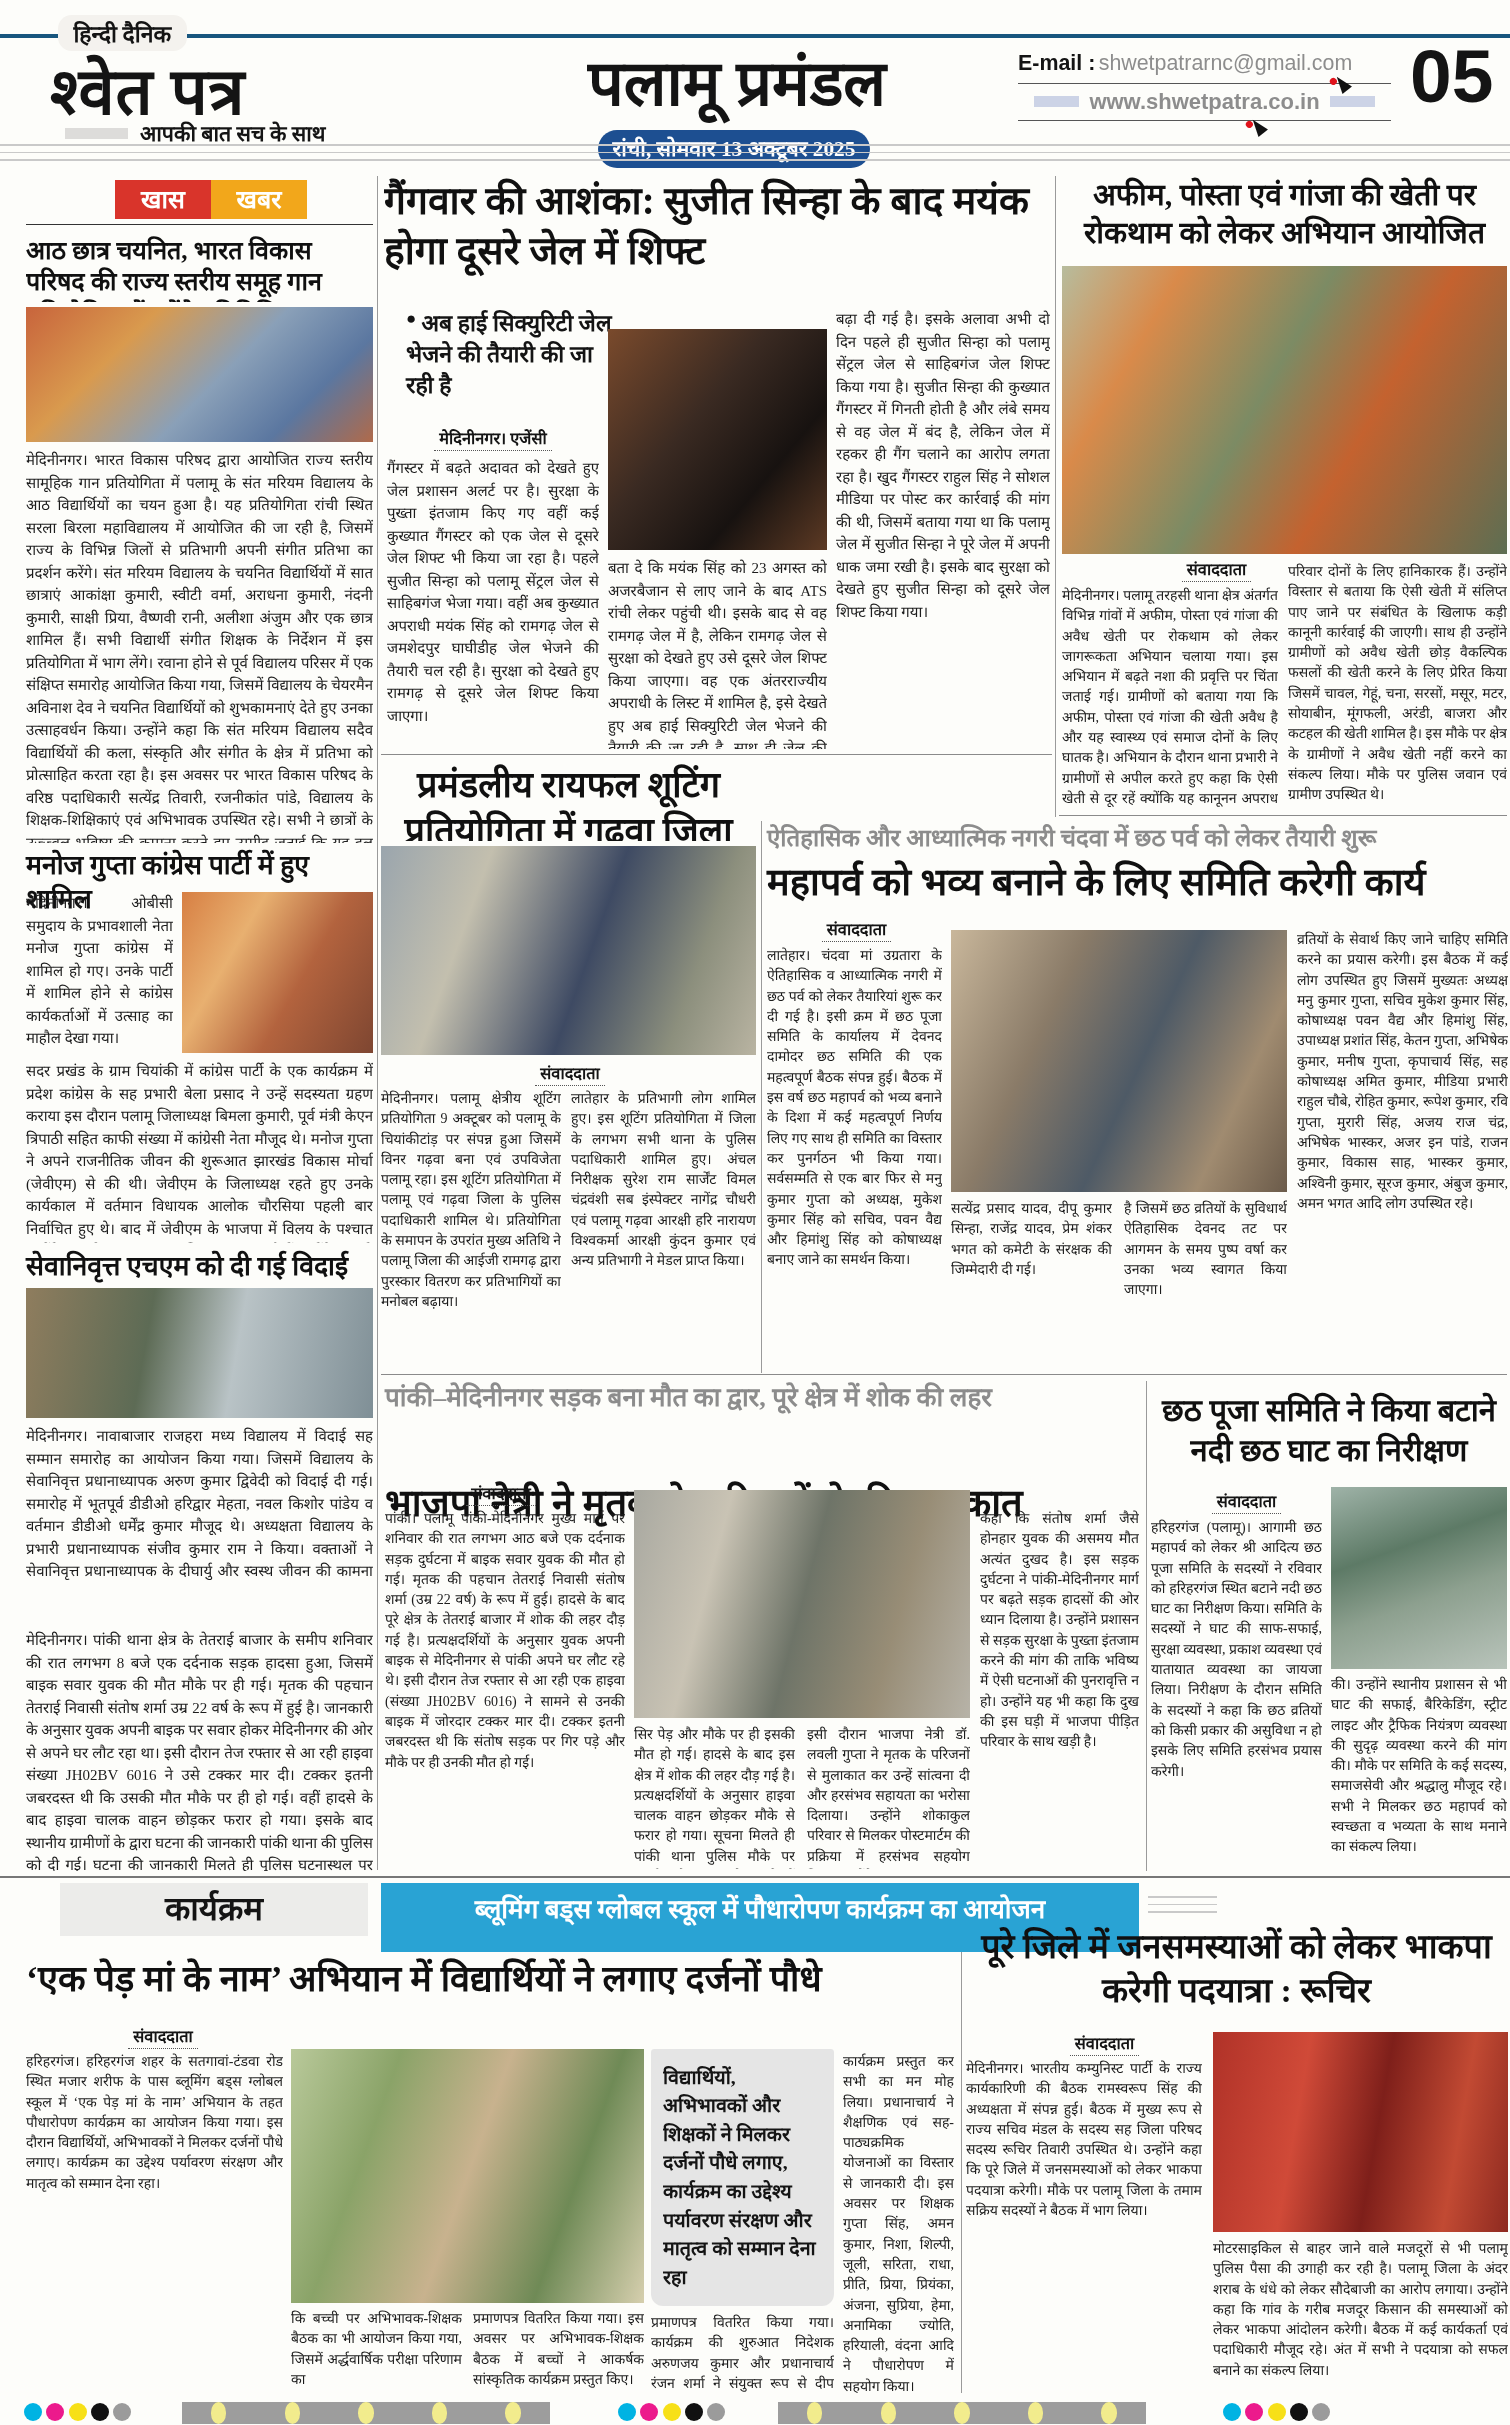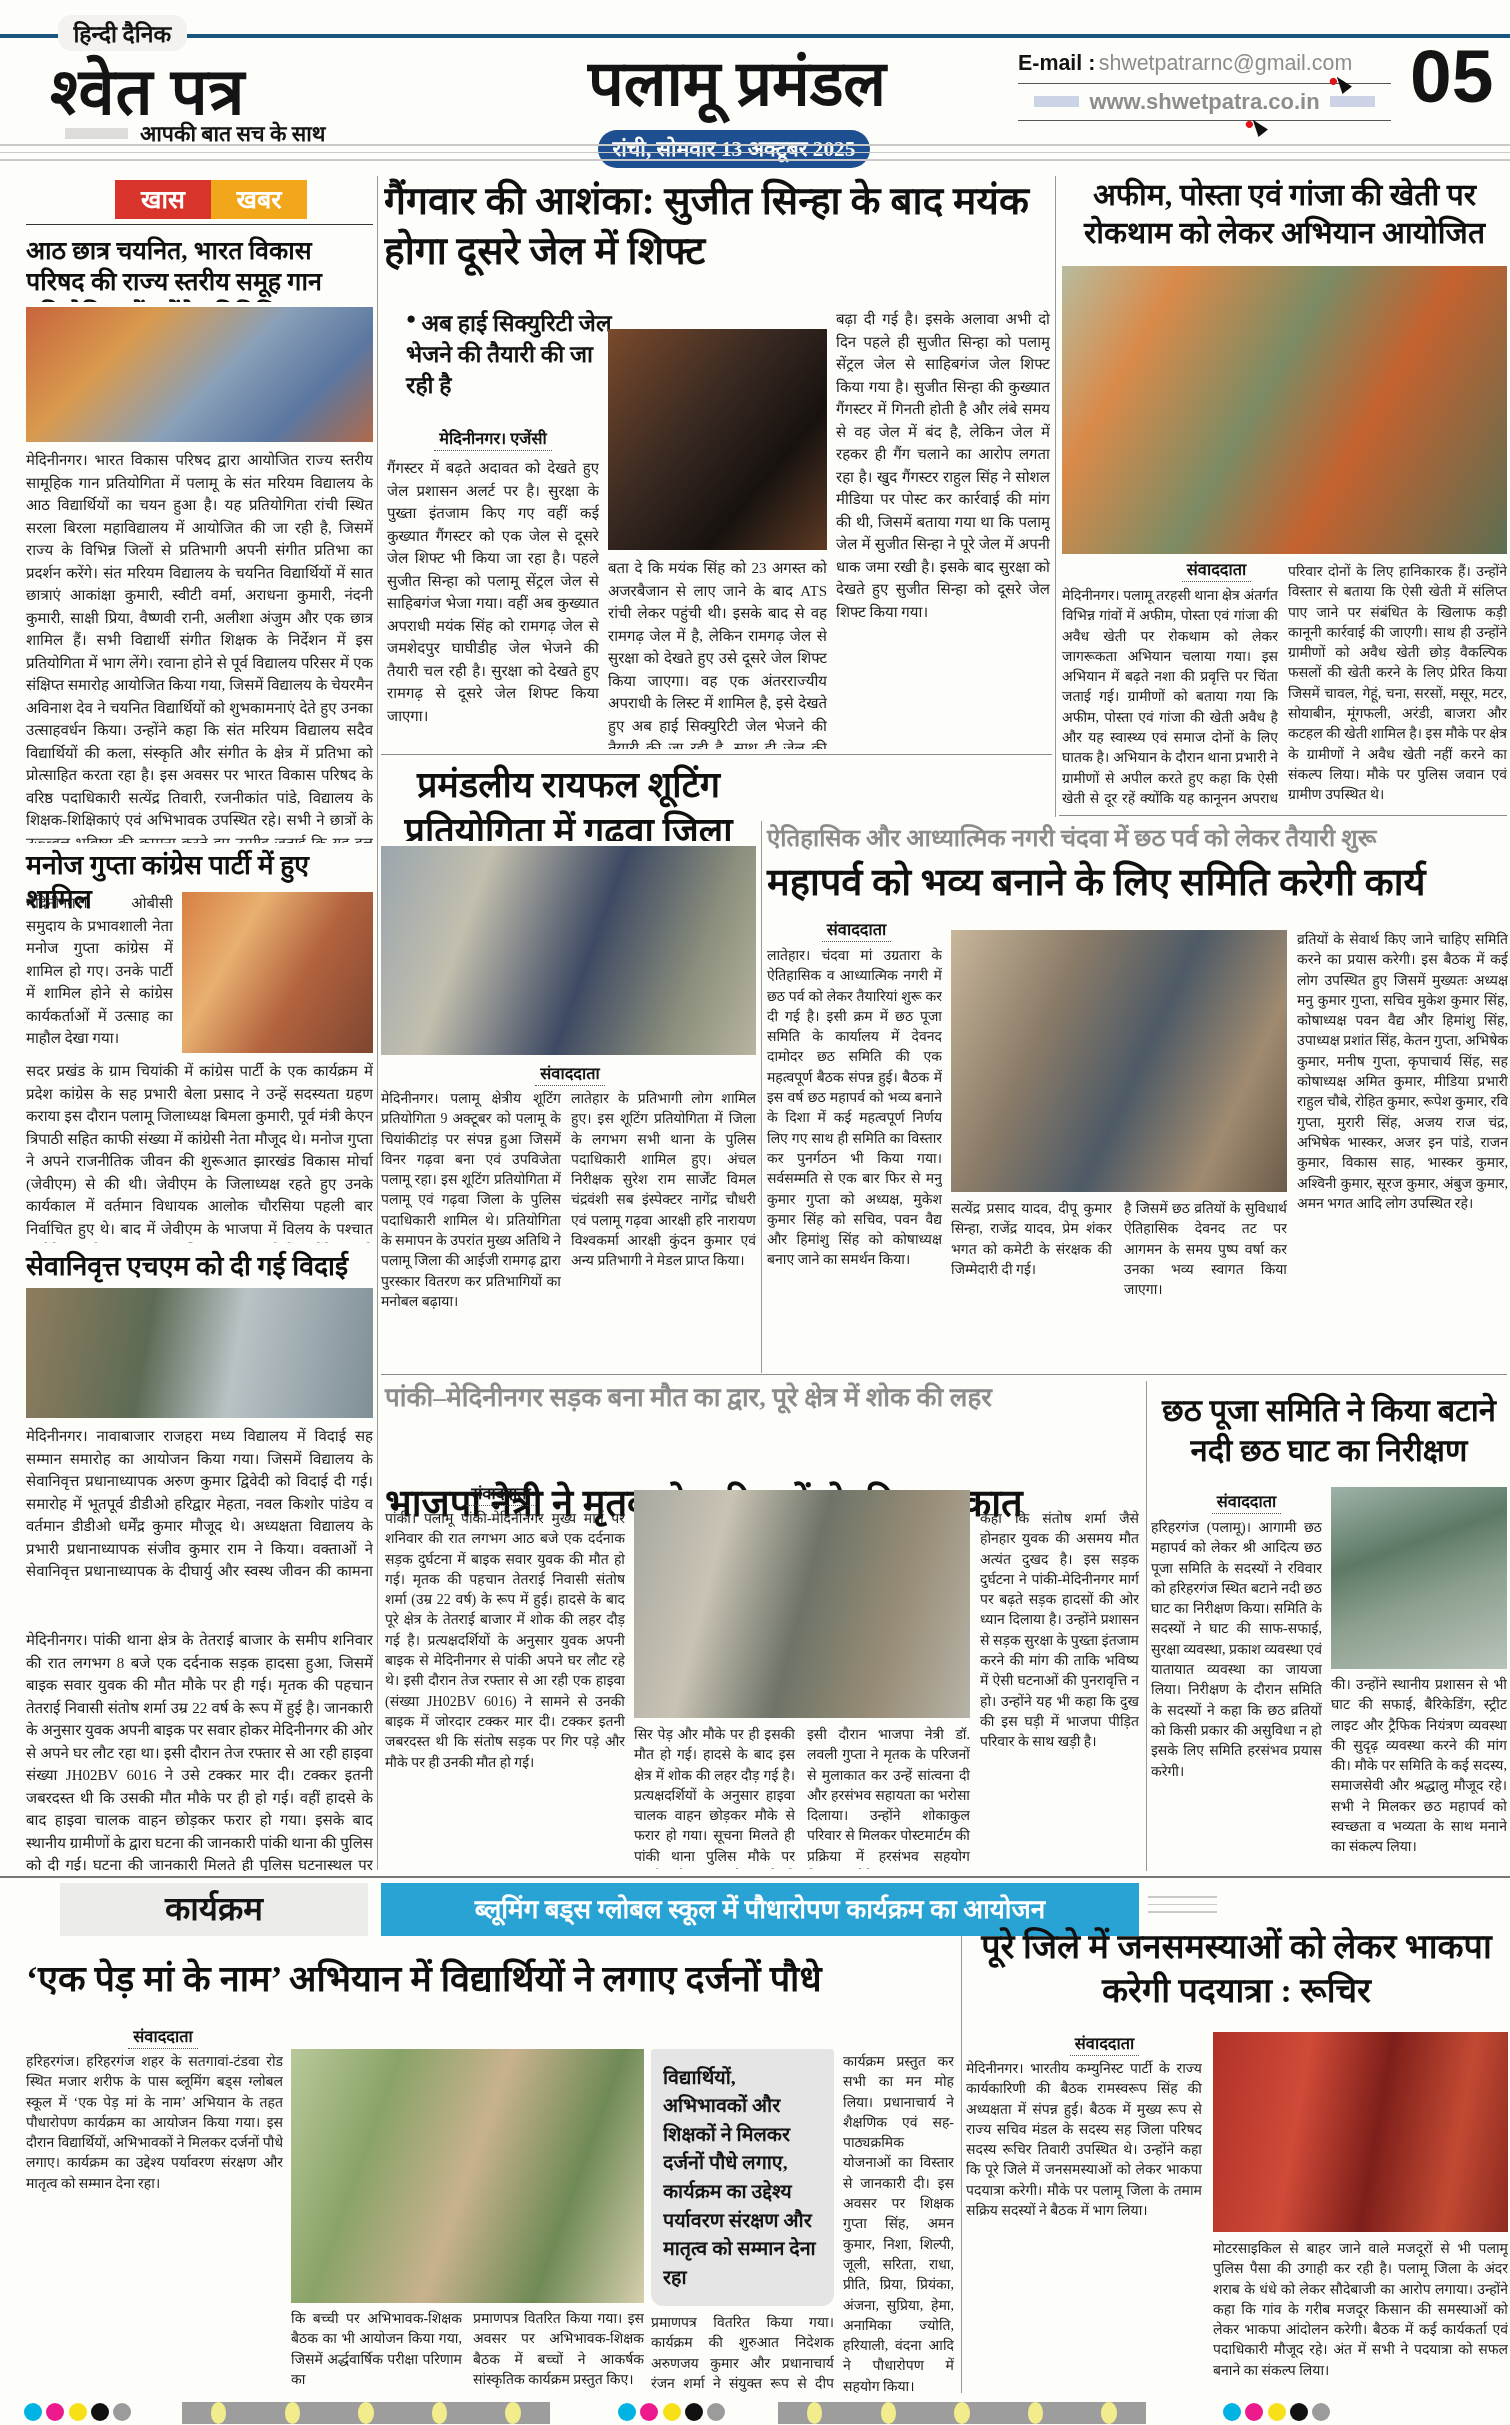--- a/index.html
+++ b/index.html
@@ -136,21 +136,21 @@
   <div class="abs body-txt body-sm" style="left:807px;top:1725px;width:163px;height:144px;">इसी दौरान भाजपा नेत्री डॉ. लवली गुप्ता ने मृतक के परिजनों से मुलाकात कर उन्हें सांत्वना दी और हरसंभव सहायता का भरोसा दिलाया। उन्होंने शोकाकुल परिवार से मिलकर पोस्टमार्टम की प्रक्रिया में हरसंभव सहयोग किया। उन्होंने</div>
   <div class="abs body-txt body-sm" style="left:980px;top:1509px;width:159px;height:360px;">कहा कि संतोष शर्मा जैसे होनहार युवक की असमय मौत अत्यंत दुखद है। इस सड़क दुर्घटना ने पांकी-मेदिनीनगर मार्ग पर बढ़ते सड़क हादसों की ओर ध्यान दिलाया है। उन्होंने प्रशासन से सड़क सुरक्षा के पुख्ता इंतजाम करने की मांग की ताकि भविष्य में ऐसी घटनाओं की पुनरावृत्ति न हो। उन्होंने यह भी कहा कि दुख की इस घड़ी में भाजपा पीड़ित परिवार के साथ खड़ी है।</div>
 
   <div class="abs hl hl-md center" style="left:1151px;top:1391px;width:356px;height:89px;overflow:hidden;font-size:31px;">छठ पूजा समिति ने किया बटाने नदी छठ घाट का निरीक्षण</div>
   <div class="abs byline" style="left:1165px;top:1490px;width:163px;"><span>संवाददाता</span></div>
   <div class="abs body-txt body-sm" style="left:1151px;top:1518px;width:171px;height:353px;">हरिहरगंज (पलामू)। आगामी छठ महापर्व को लेकर श्री आदित्य छठ पूजा समिति के सदस्यों ने रविवार को हरिहरगंज स्थित बटाने नदी छठ घाट का निरीक्षण किया। समिति के सदस्यों ने घाट की साफ-सफाई, सुरक्षा व्यवस्था, प्रकाश व्यवस्था एवं यातायात व्यवस्था का जायजा लिया। निरीक्षण के दौरान समिति के सदस्यों ने कहा कि छठ व्रतियों को किसी प्रकार की असुविधा न हो इसके लिए समिति हरसंभव प्रयास करेगी।</div>
   <div class="abs photo" style="left:1331px;top:1487px;width:176px;height:182px;background:linear-gradient(160deg,#9fb3a8 0%,#5d7a66 35%,#8da08f 60%,#b9c4bb 100%);"></div>
   <div class="abs body-txt body-sm" style="left:1331px;top:1675px;width:176px;height:195px;">की। उन्होंने स्थानीय प्रशासन से भी घाट की सफाई, बैरिकेडिंग, स्ट्रीट लाइट और ट्रैफिक नियंत्रण व्यवस्था की सुदृढ़ व्यवस्था करने की मांग की। मौके पर समिति के कई सदस्य, समाजसेवी और श्रद्धालु मौजूद रहे। सभी ने मिलकर छठ महापर्व को स्वच्छता व भव्यता के साथ मनाने का संकल्प लिया।</div>
 
   <div class="abs center" style="left:60px;top:1883px;width:308px;height:53px;line-height:53px;background:#ececea;font-weight:bold;font-size:33px;">कार्यक्रम</div>
-  <div class="abs center" style="left:381px;top:1883px;width:758px;height:53px;line-height:53px;background:#29a3d4;color:#fff;font-weight:bold;font-size:26px;">ब्लूमिंग बड्स ग्लोबल स्कूल में पौधारोपण कार्यक्रम का आयोजन</div>
+  <div class="abs center" style="left:381px;top:1883px;width:758px;height:69px;line-height:53px;background:#29a3d4;color:#fff;font-weight:bold;font-size:26px;">ब्लूमिंग बड्स ग्लोबल स्कूल में पौधारोपण कार्यक्रम का आयोजन</div>
   <div class="abs triple" style="left:1148px;top:1896px;width:69px;height:22px;"></div>
 
   <div class="abs hl" style="left:26px;top:1956px;width:934px;font-size:36px;">‘एक पेड़ मां के नाम’ अभियान में विद्यार्थियों ने लगाए दर्जनों पौधे</div>
   <div class="abs byline" style="left:69px;top:2025px;width:188px;"><span>संवाददाता</span></div>
   <div class="abs body-txt body-sm" style="left:26px;top:2052px;width:257px;height:341px;">हरिहरगंज। हरिहरगंज शहर के सतगावां-टंडवा रोड स्थित मजार शरीफ के पास ब्लूमिंग बड्स ग्लोबल स्कूल में ‘एक पेड़ मां के नाम’ अभियान के तहत पौधारोपण कार्यक्रम का आयोजन किया गया। इस दौरान विद्यार्थियों, अभिभावकों ने मिलकर दर्जनों पौधे लगाए। कार्यक्रम का उद्देश्य पर्यावरण संरक्षण और मातृत्व को सम्मान देना रहा।</div>
   <div class="abs photo" style="left:291px;top:2049px;width:353px;height:254px;background:linear-gradient(110deg,#b9c99a 0%,#8aa368 25%,#c8b28e 50%,#6f8a56 75%,#d6cfae 100%);"></div>
   <div class="abs body-txt body-sm" style="left:291px;top:2309px;width:171px;height:84px;">कि बच्ची पर अभिभावक-शिक्षक बैठक का भी आयोजन किया गया, जिसमें अर्द्धवार्षिक परीक्षा परिणाम का</div>
   <div class="abs body-txt body-sm" style="left:473px;top:2309px;width:171px;height:84px;">प्रमाणपत्र वितरित किया गया। इस अवसर पर अभिभावक-शिक्षक बैठक में बच्चों ने आकर्षक सांस्कृतिक कार्यक्रम प्रस्तुत किए।</div>
   <div class="abs quotebox" style="left:651px;top:2049px;width:183px;height:257px;padding:13.7px 12px;">
     <div style="font-weight:bold;font-size:19.7px;line-height:1.45;overflow:hidden;height:230px;">विद्यार्थियों, अभिभावकों और शिक्षकों ने मिलकर दर्जनों पौधे लगाए, कार्यक्रम का उद्देश्य पर्यावरण संरक्षण और मातृत्व को सम्मान देना रहा</div>

